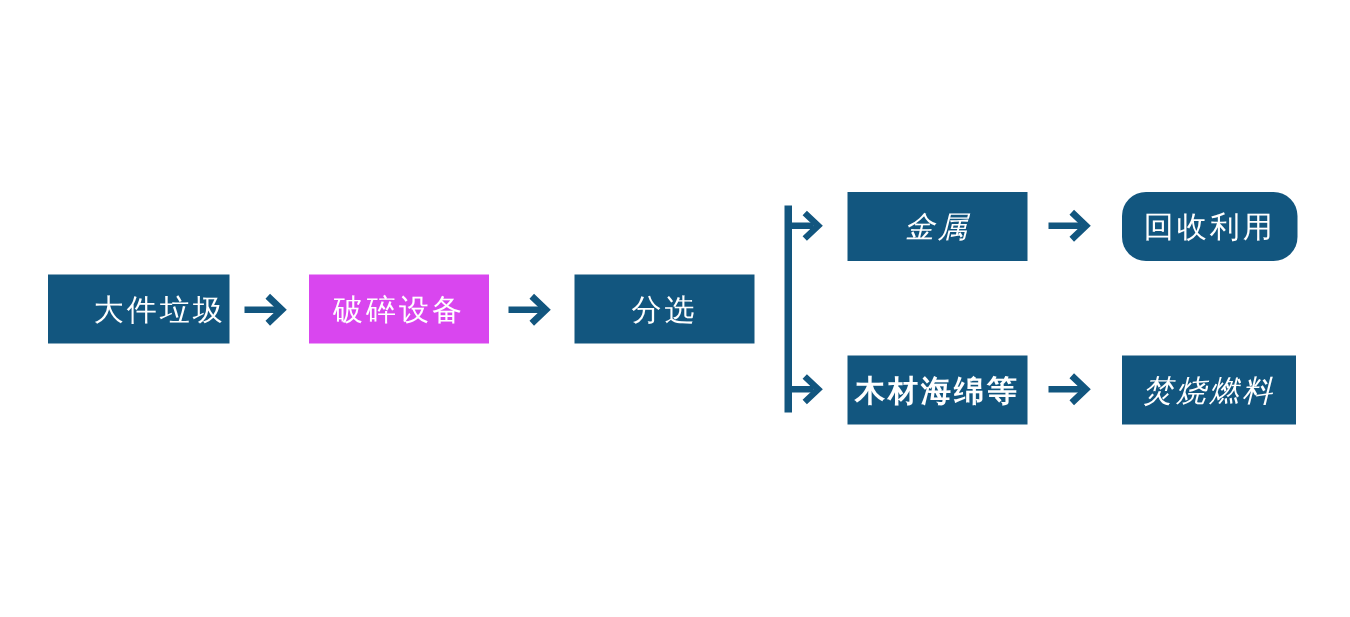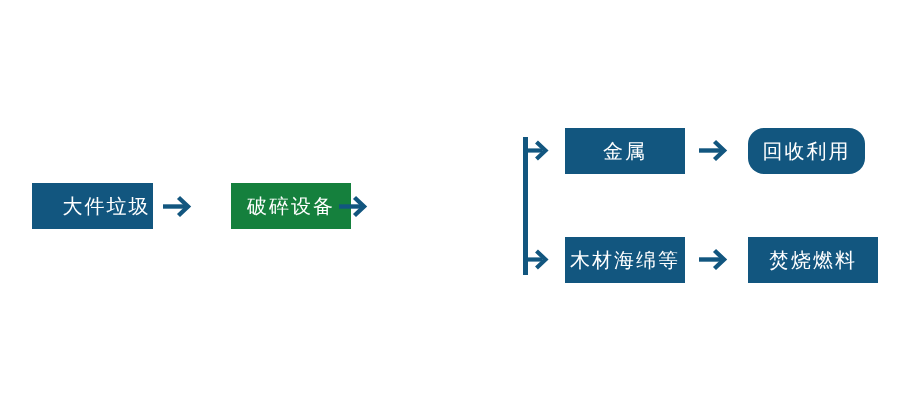--- a/index.html
+++ b/index.html
@@ -21,45 +21,45 @@
     align-items: center;
     justify-content: center;
     color: #ffffff;
     font-size: 20px;
     letter-spacing: 2px;
     font-weight: 500;
     white-space: nowrap;
     box-sizing: border-box;
   }
   .node--blue { background: #12567F; }
-  .node--red  { background: #15803d; margin-left: 25px; }
+  .node--red  { background: #d946ef; }
 
   .arrow {
     position: absolute;
     display: block;
   }
   .vbar {
     position: absolute;
     left: 523px;
     top: 137px;
     width: 5px;
     height: 138px;
     background: #12567F;
   }
 
   
   #n-bulky   { left: 32px;  top: 183px; width: 121px; height: 46px; padding-left: 28px; }
   #n-crush   { left: 206px; top: 183px; width: 120px; height: 46px; }
   #n-sort    { left: 383px; top: 183px; width: 120px; height: 46px; }
   
-  #n-metal   { left: 565px; top: 128px; width: 120px; height: 46px; }
+  #n-metal   { left: 565px; top: 128px; width: 120px; height: 46px; font-style: italic; }
   #n-recycle { left: 748px; top: 128px; width: 117px; height: 46px; border-radius: 16px; }
   
-  #n-wood    { left: 565px; top: 237px; width: 120px; height: 46px; }
-  #n-fuel    { left: 748px; top: 237px; width: 130px; height: 46px; }
+  #n-wood    { left: 565px; top: 237px; width: 120px; height: 46px; font-weight: bold; }
+  #n-fuel    { left: 748px; top: 237px; width: 116px; height: 46px; font-style: italic; }
 
   #a1 { left: 162px; top: 194px; }
   #a2 { left: 338px; top: 194px; }
   #a3 { left: 698px; top: 138px; }
   #a4 { left: 698px; top: 247px; }
   #b1 { left: 527px; top: 139px; }
   #b2 { left: 527px; top: 248px; }
 </style>
 </head>
 <body>
@@ -73,20 +73,21 @@
     <polyline points="16.5,3.5 26,12.5 16.5,21.5" fill="none" stroke="#12567F" stroke-width="4.4"></polyline>
   </svg>
 
   <div class="node node--red" id="n-crush">破碎设备</div>
 
   <svg class="arrow" id="a2" width="30" height="25" viewBox="0 0 30 25">
     <line x1="1" y1="12.5" x2="23" y2="12.5" stroke="#12567F" stroke-width="4.4"></line>
     <polyline points="16.5,3.5 26,12.5 16.5,21.5" fill="none" stroke="#12567F" stroke-width="4.4"></polyline>
   </svg>
 
+  <div class="node node--blue" id="n-sort">分选</div>
 
   <div class="vbar"></div>
 
   <svg class="arrow" id="b1" width="22" height="23" viewBox="0 0 22 23">
     <line x1="0" y1="11.5" x2="15.5" y2="11.5" stroke="#12567F" stroke-width="4.2"></line>
     <polyline points="9.5,3 18.5,11.5 9.5,20" fill="none" stroke="#12567F" stroke-width="4.2"></polyline>
   </svg>
 
   <svg class="arrow" id="b2" width="22" height="23" viewBox="0 0 22 23">
     <line x1="0" y1="11.5" x2="15.5" y2="11.5" stroke="#12567F" stroke-width="4.2"></line>

